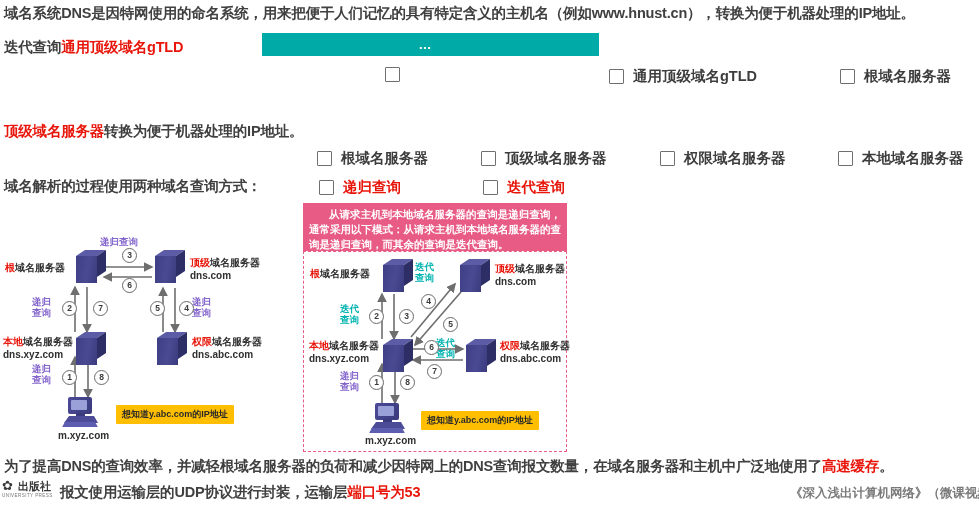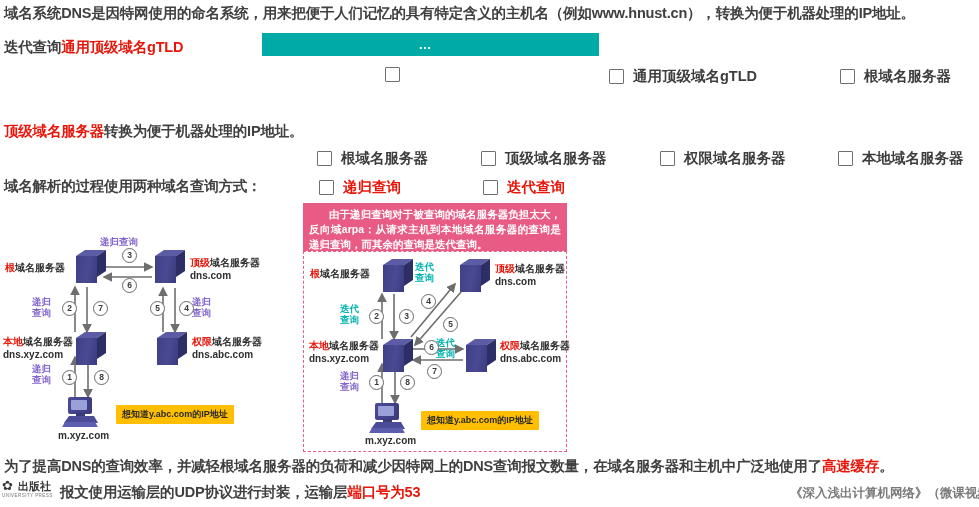--- a/index.html
+++ b/index.html
@@ -165,21 +165,21 @@
   <div class="ckitem" style="left:319px;top:178px;">
     <span class="ckbox"></span>
     <span class="cklabel red">递归查询</span>
   </div>
   <div class="ckitem" style="left:483px;top:178px;">
     <span class="ckbox"></span>
     <span class="cklabel red">迭代查询</span>
   </div>
 
   <div class="pink-box" style="left:303px;top:203px;width:264px;height:48px;">
-    <span class="ind">由于递归查询对于被查询的域名服务器负担太大，反向域arpa：从请求主机到本地域名服务器的查询是递归查询，而其余的查询是迭代查询。</span>
+    <span class="ind">从请求主机到本地域名服务器的查询是递归查询，通常采用以下模式：从请求主机到本地域名服务器的查询是递归查询，而其余的查询是迭代查询。</span>
   </div>
 
   <div class="diagram" style="left:0px;top:232px;width:300px;height:224px;">
 
     <svg class="arrows" width="300" height="224">
       <defs>
         <marker id="ahL" markerWidth="6" markerHeight="6" refX="5" refY="3" orient="auto">
           <path d="M0,0 L6,3 L0,6 z" fill="#6e6e6e"></path>
         </marker>
       </defs>

